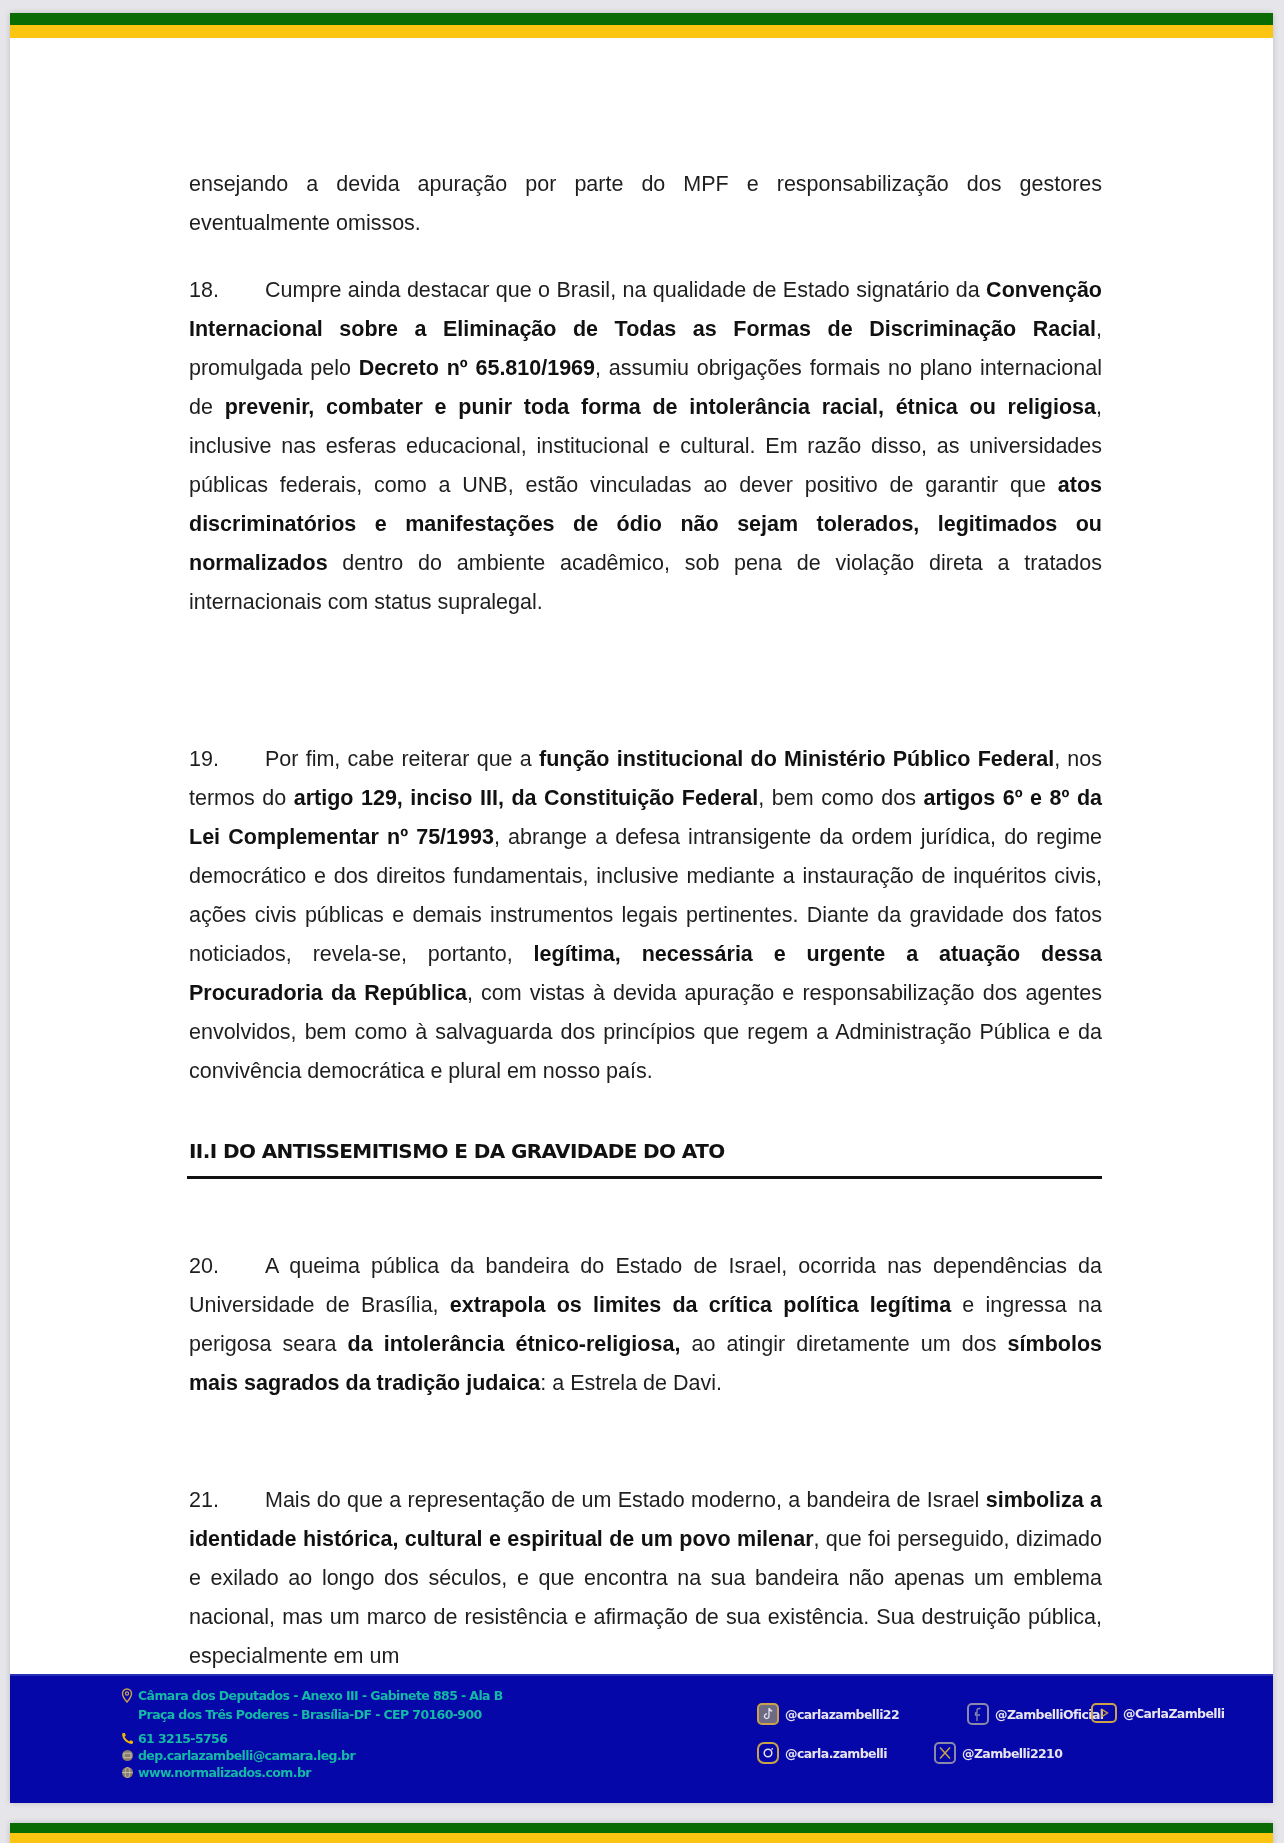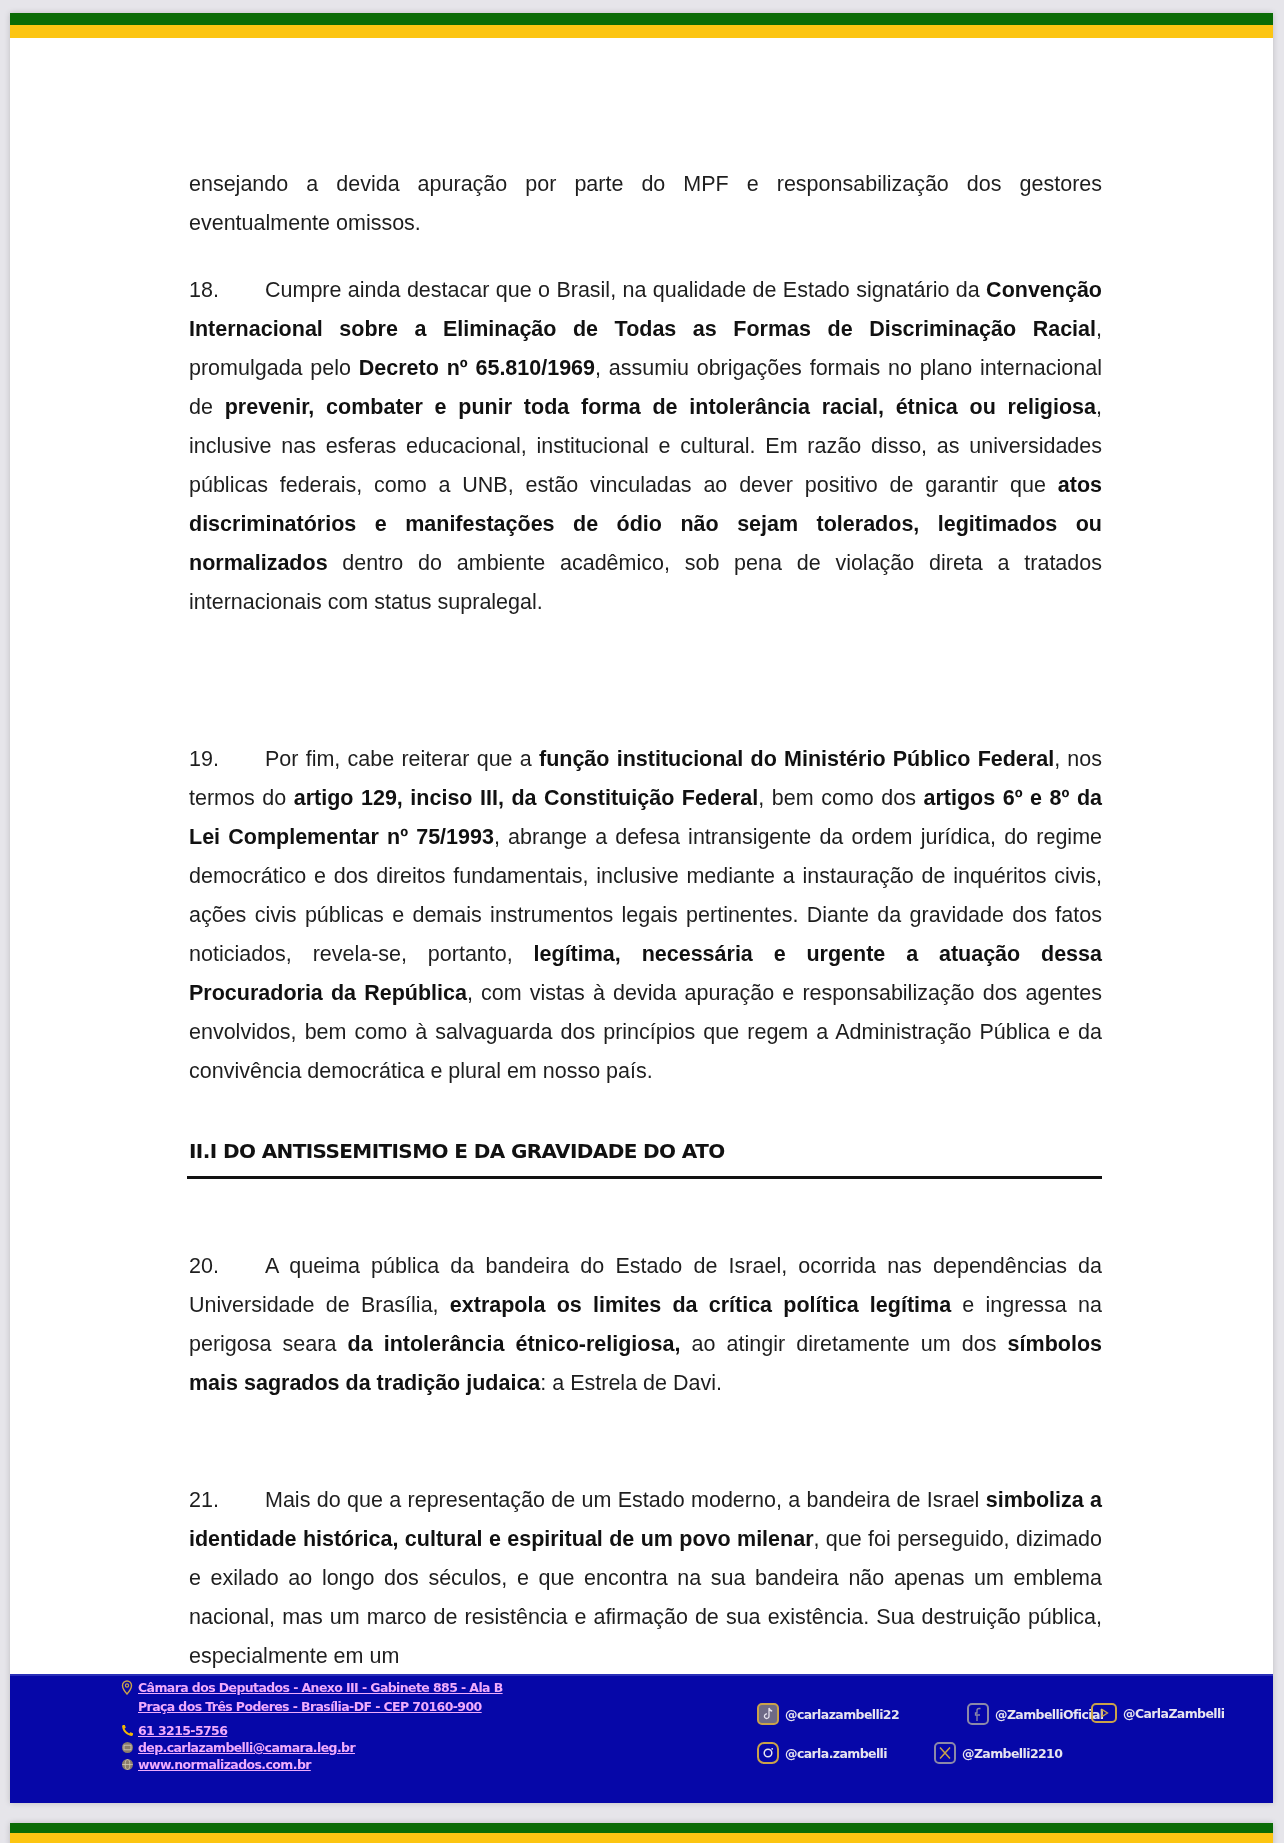--- a/index.html
+++ b/index.html
@@ -54,21 +54,21 @@
       font-family: "DejaVu Sans", sans-serif; font-weight: bold; font-size: 20px; line-height: 28px;
       color: #111; letter-spacing: -0.6px;
     }
     .section-rule { position: absolute; left: -2px; top: 1163px; width: 915px; height: 3px; background: #111; }
 
     .footer {
       position: absolute; left: 0; top: 1661px; width: 100%; height: 129px;
       background: #0607a8;
       border-top: 2px solid #2a2fb8;
     }
-    .footer .col-left { position: absolute; left: 110px; top: 2px; color: #f0abfc; font-family: "DejaVu Sans", sans-serif; font-weight: bold; letter-spacing: -0.6px; text-decoration: underline; }
+    .footer .col-left { position: absolute; left: 110px; top: 10px; color: #14b8a6; font-family: "DejaVu Sans", sans-serif; font-weight: bold; letter-spacing: -0.6px; }
     .footer .addr-row { position: relative; font-size: 12.5px; line-height: 19px; padding-left: 18px; }
     .footer .addr-row .ic { position: absolute; left: 1px; top: 2px; }
     .footer .contact-row { position: relative; font-size: 12.5px; line-height: 17px; padding-left: 18px; }
     .footer .contact-row .ic { position: absolute; left: 1px; top: 2px; }
     .footer .gap { height: 6px; }
     .social { position: absolute; color: #e7e4ef; font-family: "DejaVu Sans", sans-serif; font-weight: bold; font-size: 12.5px; letter-spacing: -0.6px; display: flex; align-items: center; padding-left: 42px; }
     .social .sic {
       display: inline-block; width: 22px; height: 22px; border: 2px solid #c9a24a; border-radius: 5px;
       margin-right: 6px; position: relative; box-sizing: border-box;
     }

